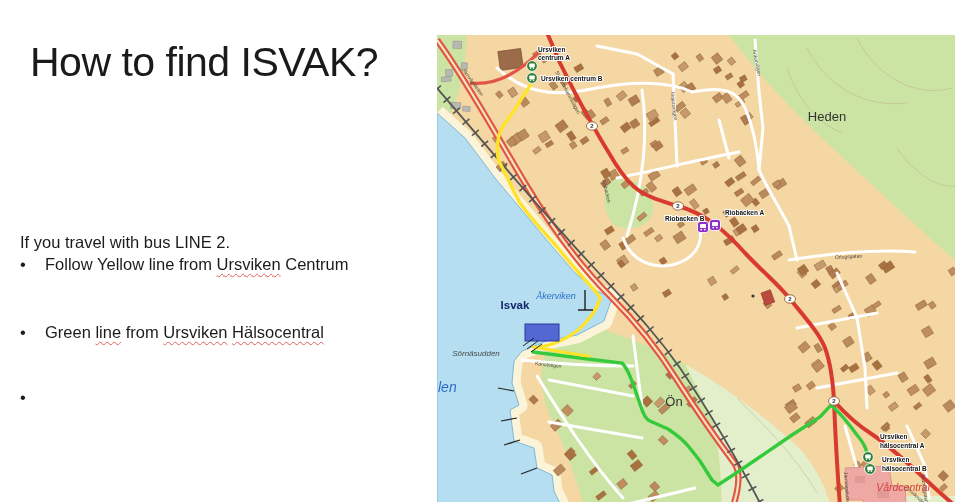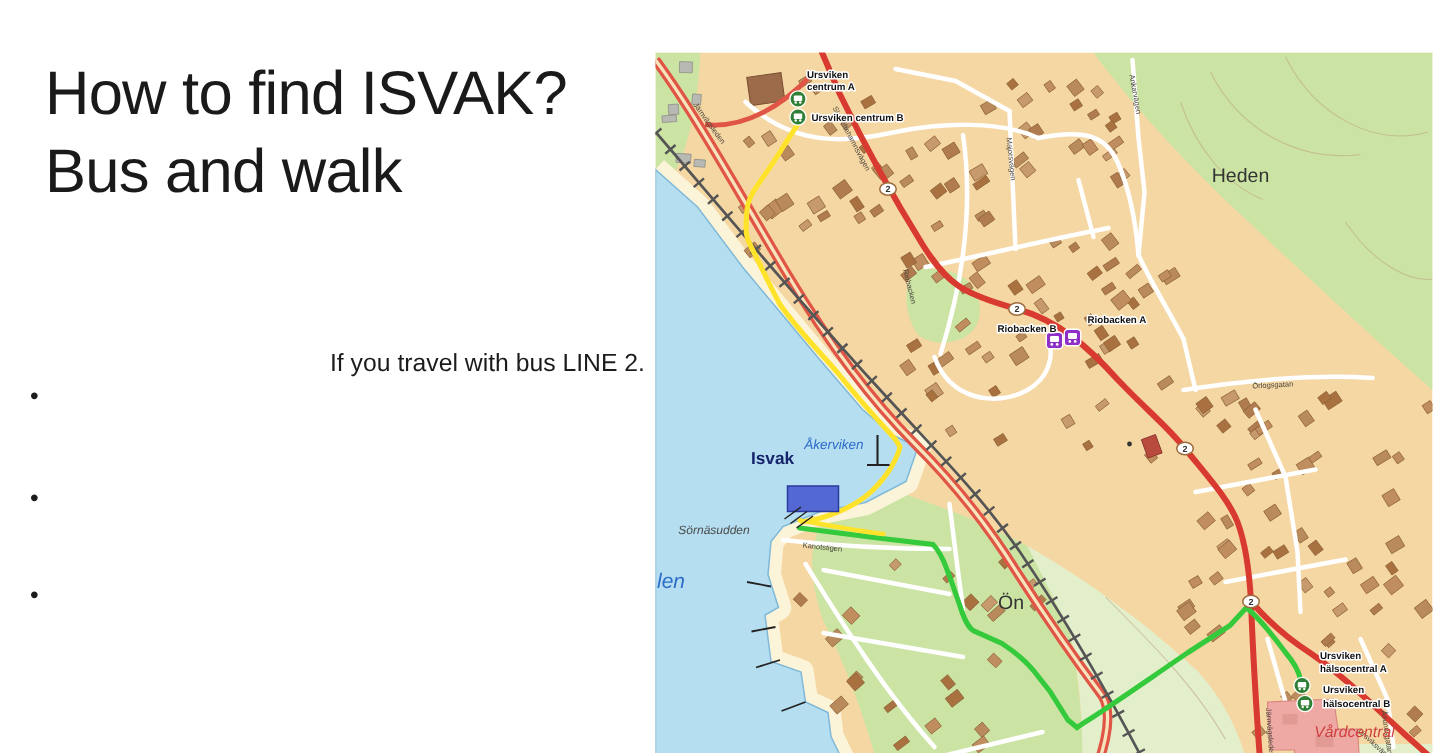--- a/index.html
+++ b/index.html
@@ -2,51 +2,52 @@
 <html><head>
 <meta charset="utf-8">
 <style>
   html,body{margin:0;padding:0;background:#fff;}
   .stage{position:relative;width:960px;height:502px;background:#ffffff;overflow:hidden;
          font-family:"Liberation Sans",sans-serif;color:#191919;margin-top:28px;}
   .left-pane{position:absolute;left:0;top:0;width:437px;height:502px;background:#fff;}
   .slide-title{position:absolute;left:30px;top:8px;margin:0;font-size:41px;line-height:52px;
                font-weight:400;color:#1a1a1a;letter-spacing:-0.5px;}
   .body-text{position:absolute;left:20px;top:203px;width:410px;font-size:16.5px;line-height:22px;color:#1c1c1c;}
-  .row{white-space:nowrap;text-align:right;}
+  .row{white-space:nowrap;}
   .bullet-row{display:flex;}
   .bullet-glyph{width:25px;flex:0 0 25px;}
   .sq{text-decoration:underline;text-decoration-style:wavy;text-decoration-color:#e06060;
       text-decoration-thickness:1px;text-underline-offset:3px;}
   .sp24{height:23px;} .sp42{height:43px;}
   .map-wrap{position:absolute;left:437px;top:0;width:518px;height:502px;}
   svg text{font-family:"Liberation Sans",sans-serif;}
   .halo{paint-order:stroke;stroke:#ffffff;stroke-width:2px;stroke-linejoin:round;}
   .street-name{fill:#4a443c;font-size:5px;}
   .place{fill:#333;}
 </style>
 </head>
 <body>
 
 <div class="stage">
 
   <div class="left-pane">
     <h1 class="slide-title">
       <span>How to find ISVAK?</span><br>
-      <span>Bus and walk</span>
     </h1>
     <div class="body-text">
       <div class="row">If you travel with bus LINE 2.</div>
       <div class="bullet-row">
         <span class="bullet-glyph">•</span>
+        <span><span>Follow Yellow line from </span><span class="sq">Ursviken</span><span> Centrum</span></span>
       </div>
       <div class="sp24"></div>
       <div class="sp24"></div>
       <div class="bullet-row">
         <span class="bullet-glyph">•</span>
+        <span><span>Green </span><span class="sq">line</span><span> from </span><span class="sq">Ursviken</span><span> </span><span class="sq">Hälsocentral</span></span>
       </div>
       <div class="sp42"></div>
       <div class="bullet-row">
         <span class="bullet-glyph">•</span>
       </div>
     </div>
   </div>
 
   <div class="map-wrap">
   <svg width="518" height="502" viewBox="0 0 518 502">

